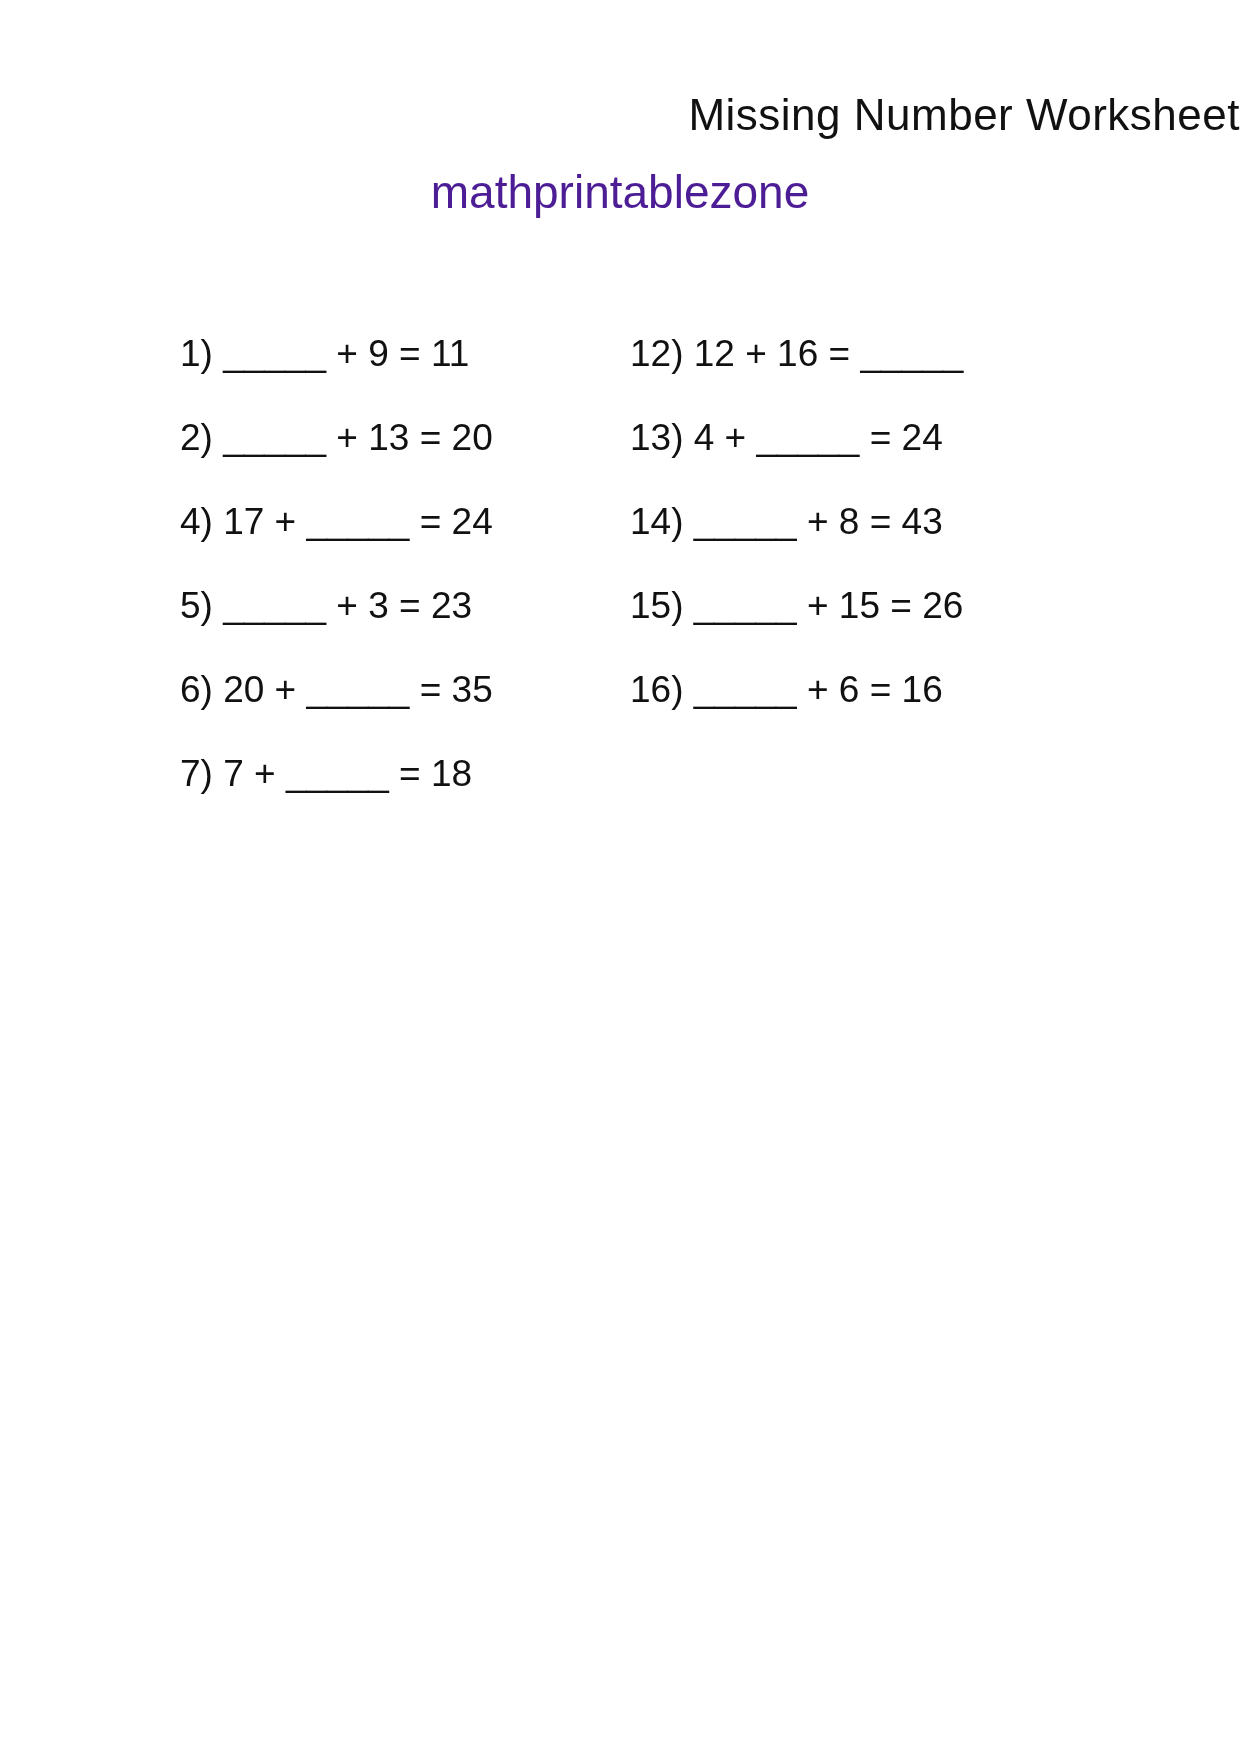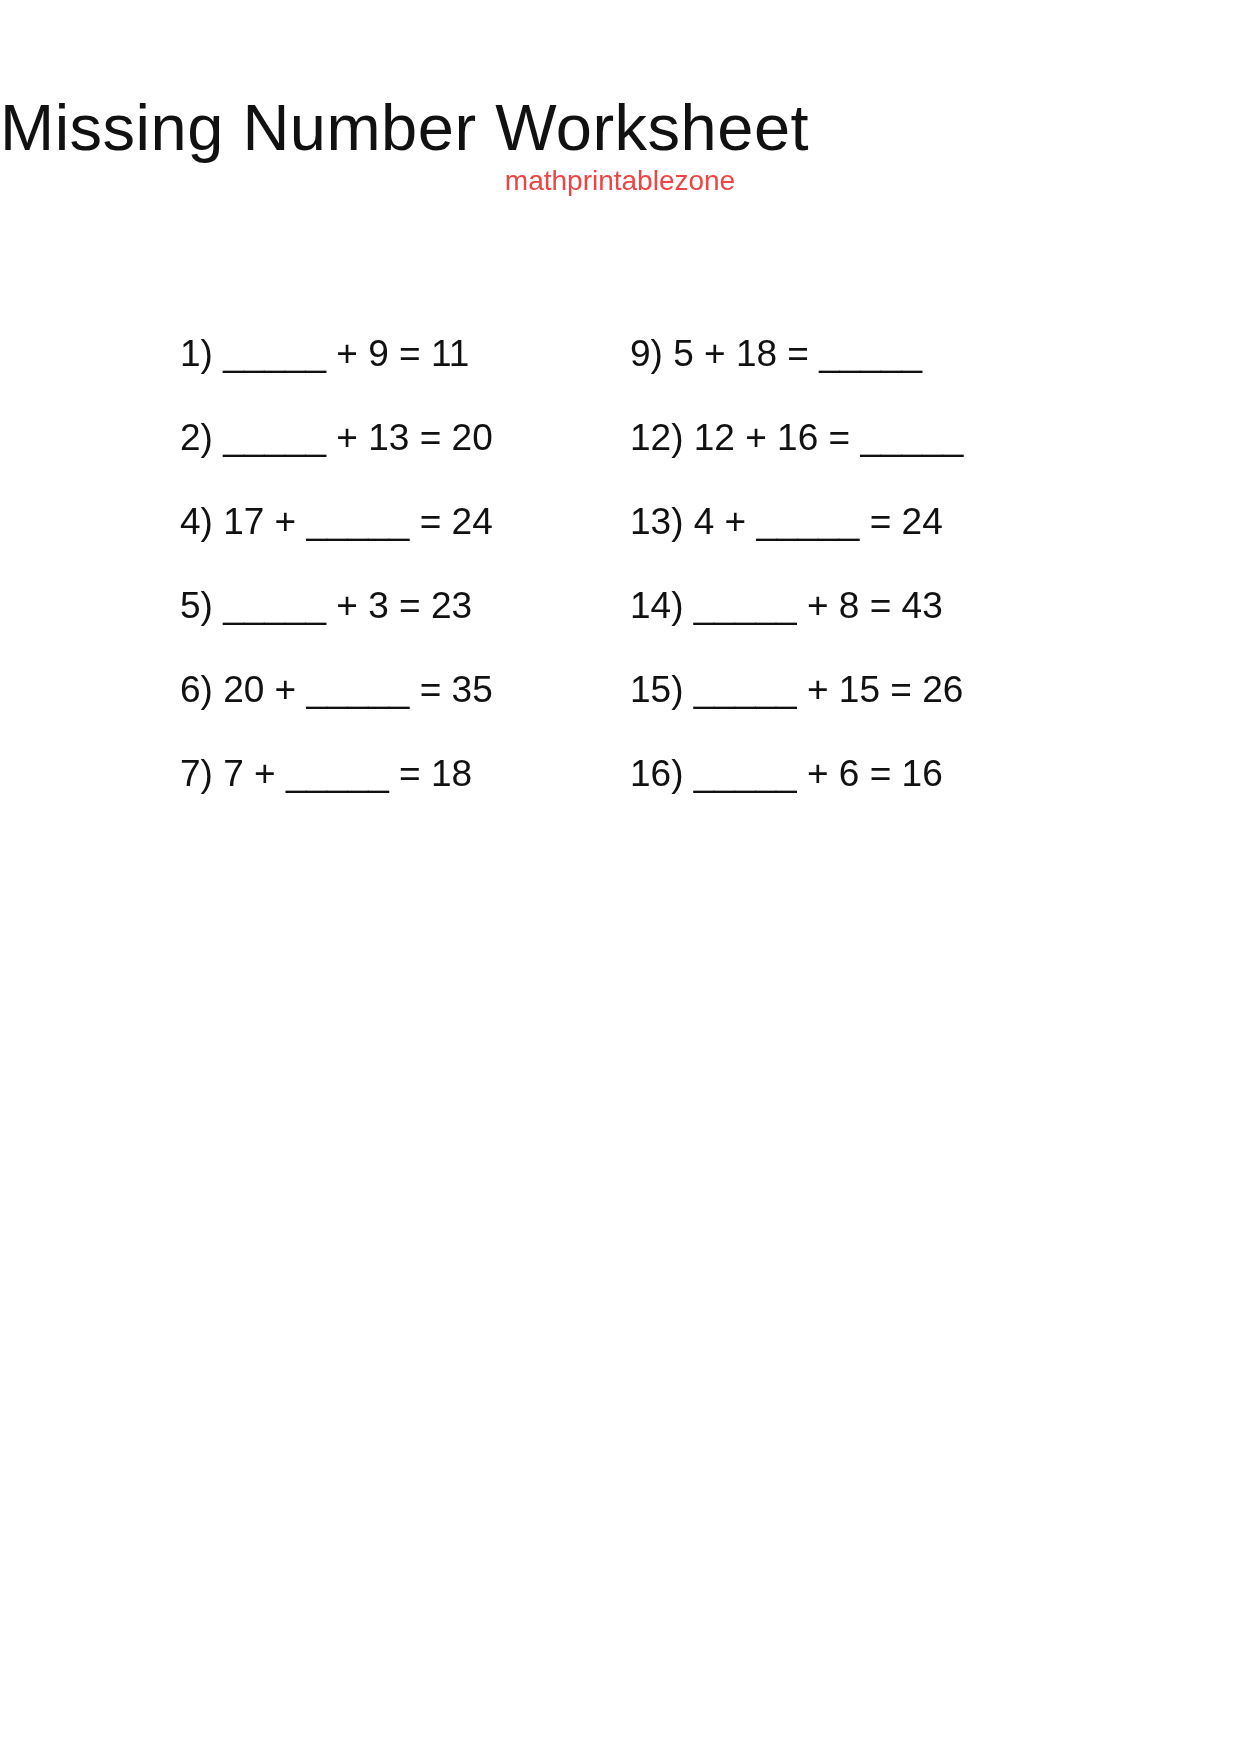--- a/index.html
+++ b/index.html
@@ -15,35 +15,35 @@
   .page {
     position: absolute;
     inset: 0;
     background: #ffffff;
   }
   .title {
     position: absolute;
     top: 90px;
     left: 0;
     width: 100%;
-    text-align: left;
-    font-size: 65px;
+    text-align: right;
+    font-size: 44px;
     font-weight: 400;
     color: #111111;
     letter-spacing: 0.5px;
   }
   .subtitle {
     position: absolute;
     top: 165px;
     left: 0;
     width: 100%;
     text-align: center;
-    font-size: 28px;
+    font-size: 46px;
     font-weight: 400;
-    color: #ef4444;
+    color: #4c1d95;
   }
   .columns {
     position: absolute;
     top: 312px;
     left: 180px;
     width: 920px;
     display: flex;
   }
   .col {
     display: flex;
@@ -75,21 +75,20 @@
     <div class="col col-left">
       <div class="problem">1) _____ + 9 = 11</div>
       <div class="problem">2) _____ + 13 = 20</div>
       <div class="problem">4) 17 + _____ = 24</div>
       <div class="problem">5) _____ + 3 = 23</div>
       <div class="problem">6) 20 + _____ = 35</div>
       <div class="problem">7) 7 + _____ = 18</div>
     </div>
 
     <div class="col col-right">
-      <div class="problem">9) 5 + 18 = _____</div>
       <div class="problem">12) 12 + 16 = _____</div>
       <div class="problem">13) 4 + _____ = 24</div>
       <div class="problem">14) _____ + 8 = 43</div>
       <div class="problem">15) _____ + 15 = 26</div>
       <div class="problem">16) _____ + 6 = 16</div>
     </div>
 
   </div>
 </div>
 

